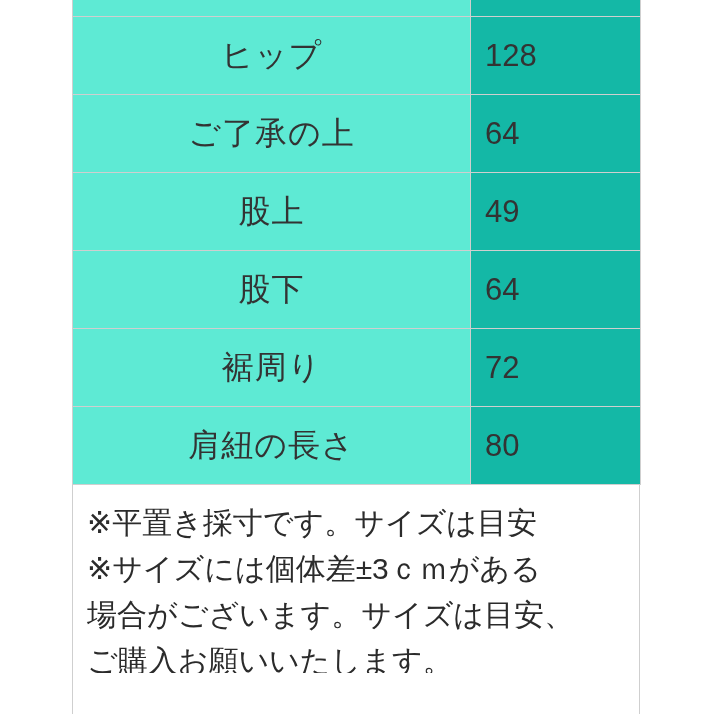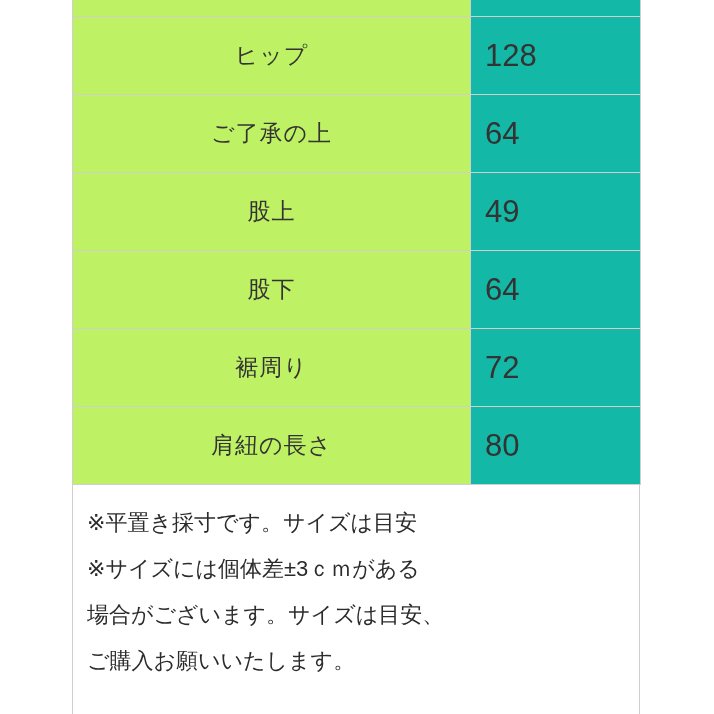--- a/index.html
+++ b/index.html
@@ -38,23 +38,23 @@
 
   table.size-table td {
     border: 1px solid #cfcfcf;
     height: 78px;
     vertical-align: middle;
     box-sizing: border-box;
   }
 
   td.label-cell {
     width: 398px;
-    background: #bef264;
+    background: #5eead4;
     text-align: center;
-    font-size: 23px;
+    font-size: 32px;
     letter-spacing: 1px;
     color: #333333;
     padding: 0 6px;
   }
 
   td.value-cell {
     width: 170px;
     background: #14b8a6;
     text-align: left;
     font-size: 31px;
@@ -70,21 +70,21 @@
     height: 240px;
     border: 1px solid #cfcfcf;
     border-bottom: none;
     background: #ffffff;
     box-sizing: border-box;
     padding: 16px 14px 0 14px;
     overflow: hidden;
   }
 
   .note-line {
-    font-size: 22px;
+    font-size: 30px;
     line-height: 44px;
     color: #2b2b2b;
     letter-spacing: 0px;
     white-space: nowrap;
   }
 
   .note-para {
     margin: 0 0 2px 0;
   }
 

